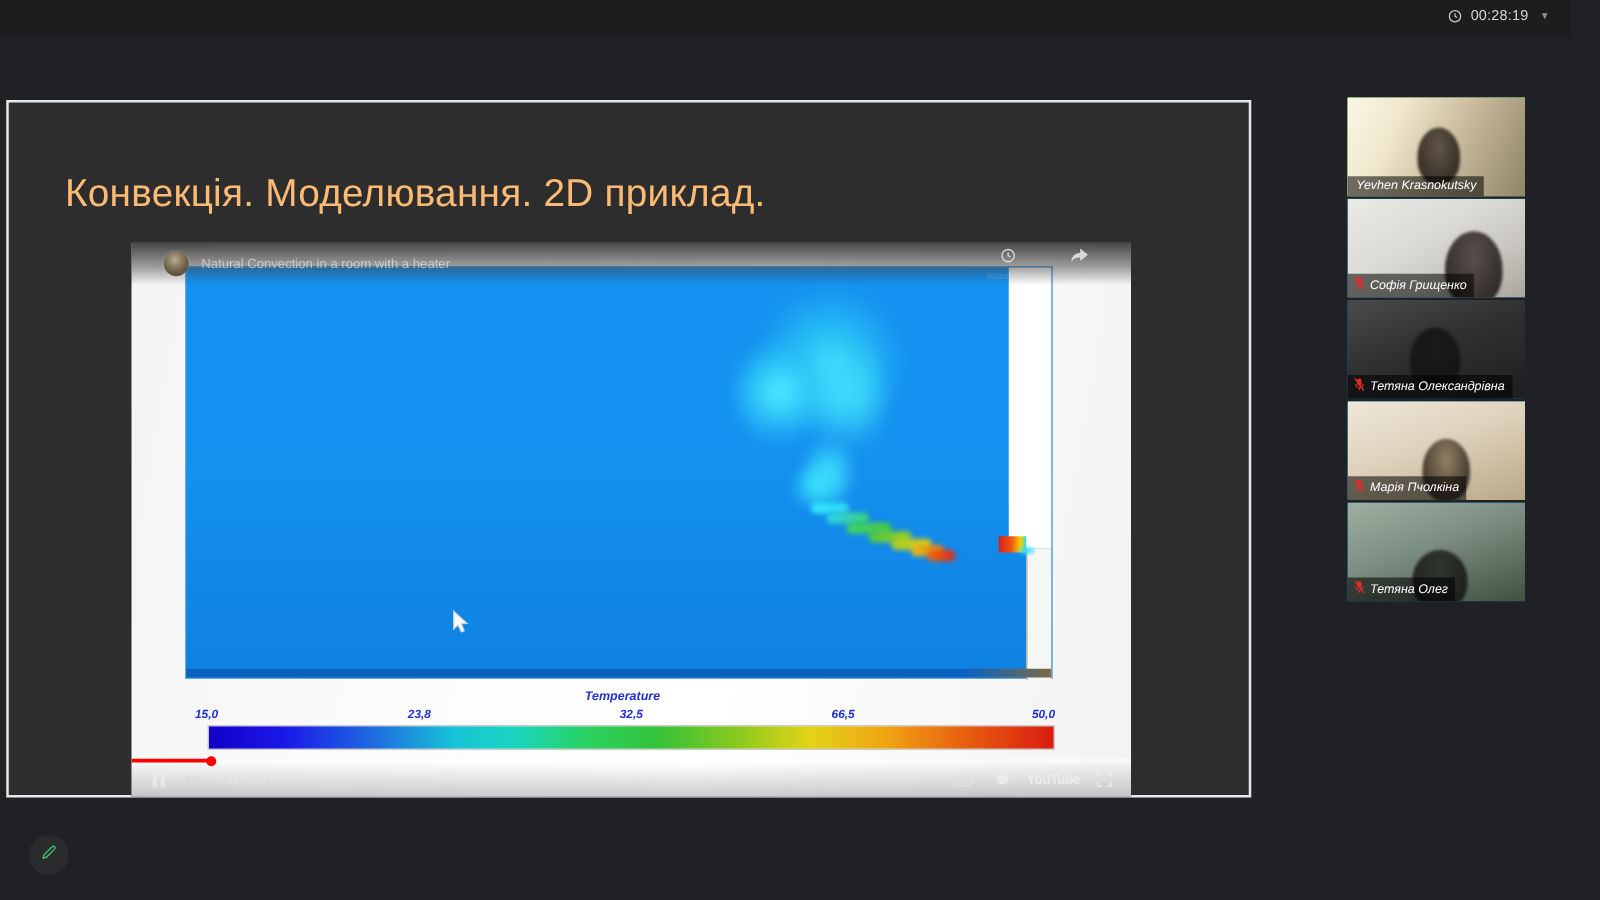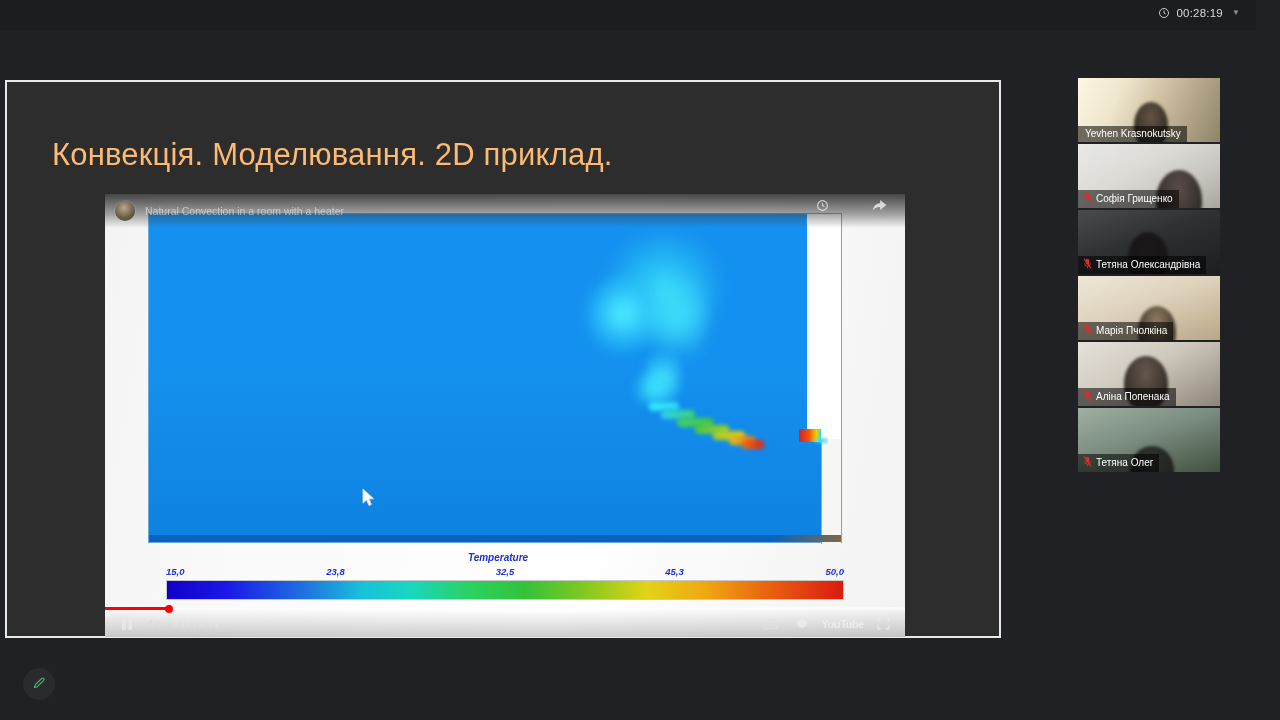--- a/index.html
+++ b/index.html
@@ -47,21 +47,21 @@
   
   .player {
     position: absolute; left: 98px; top: 112px;
     width: 800px; height: 443px;
     background: #000;
     overflow: hidden;
   }
   .player-top {
     position: absolute; left: 0; top: 0; width: 800px; height: 34px;
     background: linear-gradient(180deg, rgba(20,20,20,.78) 0%, rgba(60,60,60,.45) 60%, rgba(120,120,120,0) 100%);
-    display: flex; align-items: center; padding: 0 10px; z-index: 6;
+    display: flex; align-items: center; padding: 0 26px; z-index: 6;
   }
   .yt-avatar {
     width: 20px; height: 20px; border-radius: 50%;
     background: radial-gradient(circle at 45% 35%, #b9a98e 0%, #6d6049 55%, #3a3b33 100%);
     flex: none; margin-right: 10px;
     box-shadow: 0 0 0 1px rgba(255,255,255,.12);
   }
   .yt-title {
     color: rgba(235,235,235,.62); font-size: 10.5px;
     white-space: nowrap; overflow: hidden;
@@ -175,22 +175,22 @@
   
   .annotate-btn {
     position:absolute; left: 16px; top: 586px; width: 32px; height: 32px;
     border-radius:50%; background:#2a2b2d;
     display:flex; align-items:center; justify-content:center;
   }
 
   
   .rail { position:absolute; right: 60px; top: 78px; width: 142px; }
   .tile {
-    position: relative; width: 142px; height: 64px; margin-bottom: 2px;
-    overflow: hidden; background:#0369a1;
+    position: relative; width: 142px; height: 79px; margin-bottom: 2px;
+    overflow: hidden; background:#0369a1;font-style:italic;
   }
   .tile.active { outline: 3px solid #d3e55a; outline-offset: -3px; }
   .tile-name {
     position:absolute; left:0; bottom:0; max-width:100%;
     display:flex; align-items:center; gap:4px;
     padding: 2px 6px 3px 5px;
     background: rgba(0,0,0,.55);
     color:#fff; font-size: 10px; white-space:nowrap;
   }
   .tile-name.nomute { padding-left: 7px; }
@@ -255,24 +255,24 @@
           <div class="wall-notch"></div>
           <div class="wall-notch2"></div>
           <div class="heater"></div>
           <div class="heater-glow"></div>
           <div class="floorstrip"></div>
         </div>
 
         <div class="legend">
           <div class="legend-title">Temperature</div>
           <div class="legend-ticks" id="legend-ticks">
-              <span style="left: 18px; transform: translateX(0px);">15,0</span>
+              <span style="left: 8px; transform: translateX(0px);">15,0</span>
               <span style="left: 187.5px; transform: translateX(-50%);">23,8</span>
               <span style="left: 357px; transform: translateX(-50%); text-align: center;">32,5</span>
-              <span style="left: 526.5px; transform: translateX(-50%);">45,3</span>
+              <span style="left: 526.5px; transform: translateX(-50%);">66,5</span>
               <span style="left: 696px; transform: translateX(-100%);">50,0</span>
             </div>
           <div class="legend-bar"></div>
         </div>
 
         <div class="cursor">
           <svg width="13" height="19" viewBox="0 0 13 19">
             <path d="M1 1 L1 15.2 L4.5 11.9 L7 17.6 L9.4 16.5 L7 11 L11.6 10.8 Z" fill="#ffffff" stroke="#cfd4d8" stroke-width="1"></path>
           </svg>
         </div>
@@ -400,34 +400,20 @@
           <span><svg class="mic-off" viewBox="0 0 12 15" fill="none">
               <rect x="3.6" y="1" width="4.8" height="8" rx="2.4" fill="#e02b2b"></rect>
               <path d="M2 7.2a4 4 0 008 0" stroke="#e02b2b" stroke-width="1.3"></path>
               <path d="M6 11.2V14" stroke="#e02b2b" stroke-width="1.3"></path>
               <path d="M1.2 0.8 L10.8 14.2" stroke="#e02b2b" stroke-width="1.6"></path>
             </svg></span>
           <span>Марія Пчолкіна</span>
         </div>
       </div>
       <div class="tile">
-        <div class="scene s5">
-          <div class="person" style="width: 44px; height: 54px; left: 46px; top: 14px; background: radial-gradient(at 50% 35%, rgba(72, 56, 44, 0.78) 0%, rgba(20, 18, 16, 0.9) 100%); filter: blur(1.4px);"></div>
-        </div>
-        <div class="tile-name">
-          <span><svg class="mic-off" viewBox="0 0 12 15" fill="none">
-              <rect x="3.6" y="1" width="4.8" height="8" rx="2.4" fill="#e02b2b"></rect>
-              <path d="M2 7.2a4 4 0 008 0" stroke="#e02b2b" stroke-width="1.3"></path>
-              <path d="M6 11.2V14" stroke="#e02b2b" stroke-width="1.3"></path>
-              <path d="M1.2 0.8 L10.8 14.2" stroke="#e02b2b" stroke-width="1.6"></path>
-            </svg></span>
-          <span>Аліна Попенака</span>
-        </div>
-      </div>
-      <div class="tile">
         <div class="scene s7">
           <div class="person" style="width: 44px; height: 48px; left: 52px; top: 38px; background: radial-gradient(at 50% 35%, rgba(34, 36, 32, 0.8) 0%, rgba(20, 18, 16, 0.9) 100%); filter: blur(1.4px);"></div>
         </div>
         <div class="tile-name">
           <span><svg class="mic-off" viewBox="0 0 12 15" fill="none">
               <rect x="3.6" y="1" width="4.8" height="8" rx="2.4" fill="#e02b2b"></rect>
               <path d="M2 7.2a4 4 0 008 0" stroke="#e02b2b" stroke-width="1.3"></path>
               <path d="M6 11.2V14" stroke="#e02b2b" stroke-width="1.3"></path>
               <path d="M1.2 0.8 L10.8 14.2" stroke="#e02b2b" stroke-width="1.6"></path>
             </svg></span>

